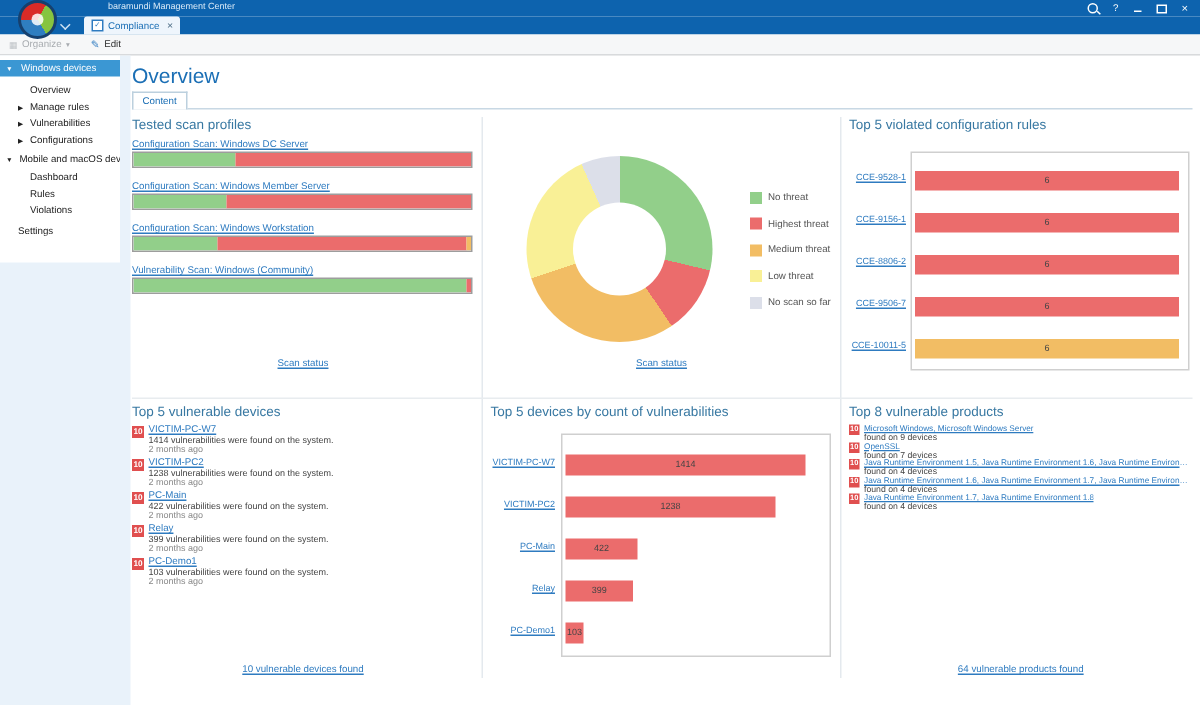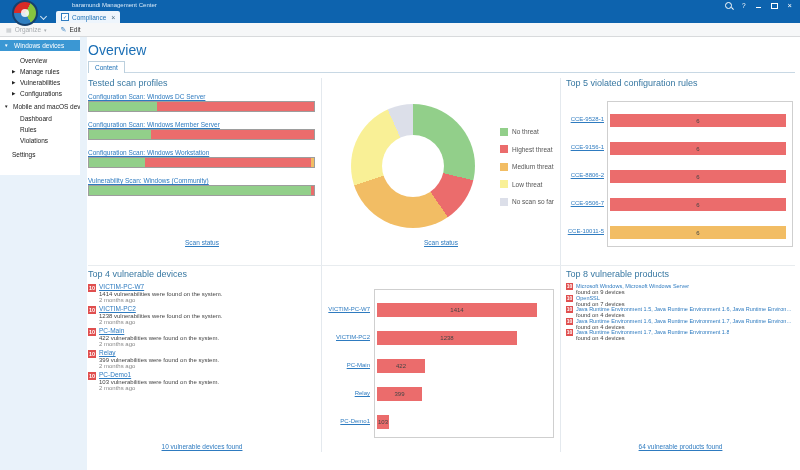--- a/index.html
+++ b/index.html
@@ -155,21 +155,22 @@
 
   <div class="page-title">Overview</div>
   <div class="content-tab">Content</div>
   <div class="tab-rule"></div>
   <div class="vdiv" style="left:321px"></div>
   <div class="vdiv" style="left:560px"></div>
   <div class="hdiv"></div>
 
   <div class="panel-title" style="left:88px;top:78px">Tested scan profiles</div>
   <div class="panel-title" style="left:566px;top:78px">Top 5 violated configuration rules</div>
-  <div class="panel-title" style="left:88px;top:269px">Top 4 vulnerable devices</div>
+  <div class="panel-title" style="left:88px;top:269px">Top 5 vulnerable devices</div>
+  <div class="panel-title" style="left:327px;top:269px">Top 5 devices by count of vulnerabilities</div>
   <div class="panel-title" style="left:566px;top:269px">Top 8 vulnerable products</div>
 
   <div id="scan-profiles" class="abs">
       <div class="plink link" style="left: 88px; top: 93px;">Configuration Scan: Windows DC Server</div>
       <div class="hbar" style="left: 88px; top: 101px;">
         <div style="width: 30%; height: 100%; background: rgb(146, 207, 138);"></div>
         <div style="width: 70%; height: 100%; background: rgb(235, 108, 108);"></div>
       </div>
       <div class="plink link" style="left: 88px; top: 121px;">Configuration Scan: Windows Member Server</div>
       <div class="hbar" style="left: 88px; top: 129px;">

